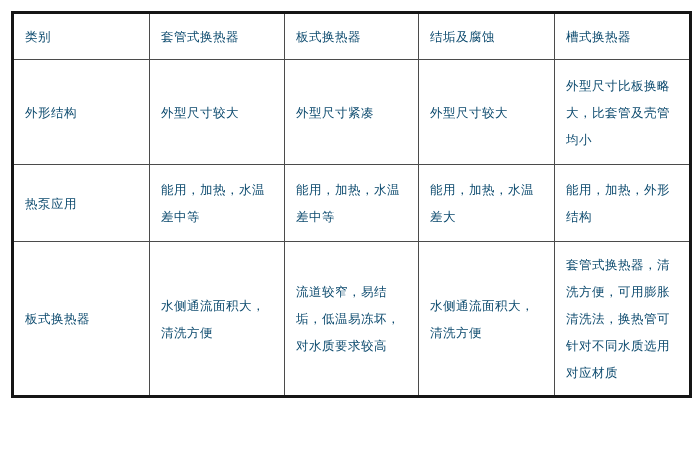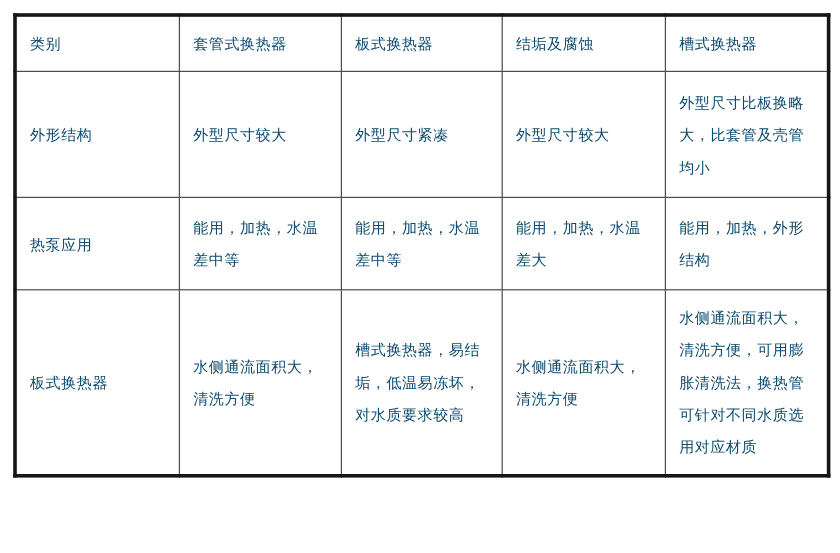--- a/index.html
+++ b/index.html
@@ -67,19 +67,19 @@
       <tr class="r2">
         <td>热泵应用</td>
         <td>能用，加热，水温差中等</td>
         <td>能用，加热，水温差中等</td>
         <td>能用，加热，水温差大</td>
         <td>能用，加热，外形结构</td>
       </tr>
       <tr class="r4">
         <td>板式换热器</td>
         <td>水侧通流面积大，清洗方便</td>
-        <td>槽式换热器，易结垢，低温易冻坏，对水质要求较高</td>
+        <td>流道较窄，易结垢，低温易冻坏，对水质要求较高</td>
         <td>水侧通流面积大，清洗方便</td>
-        <td>水侧通流面积大，清洗方便，可用膨胀清洗法，换热管可针对不同水质选用对应材质</td>
+        <td>套管式换热器，清洗方便，可用膨胀清洗法，换热管可针对不同水质选用对应材质</td>
       </tr>
     </tbody>
   </table>
 </div>
 
 </body></html>

